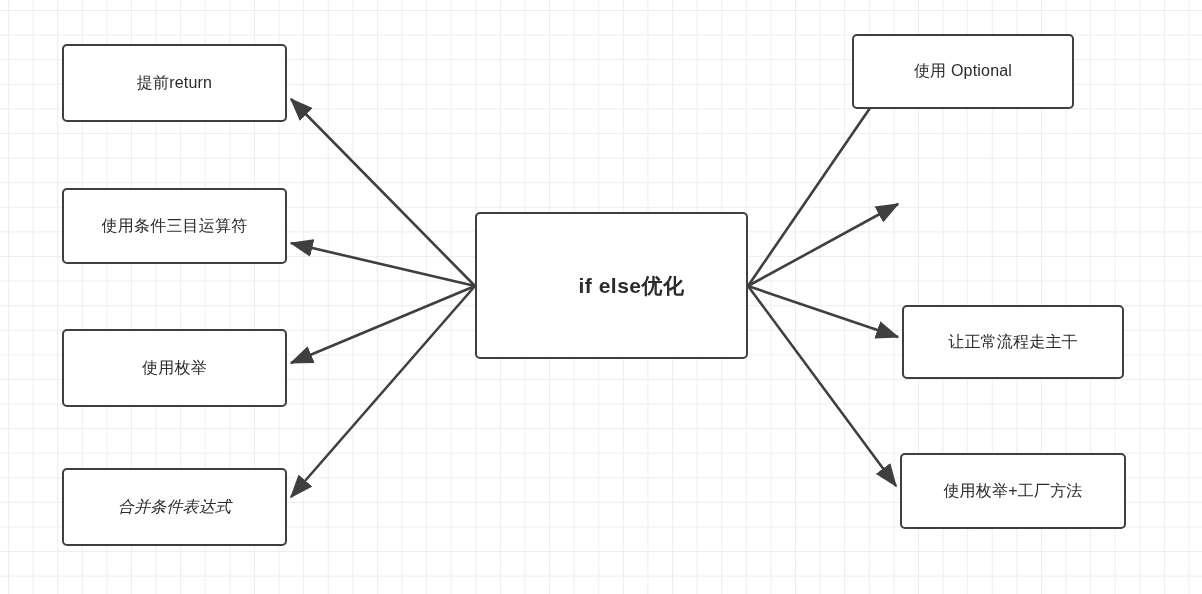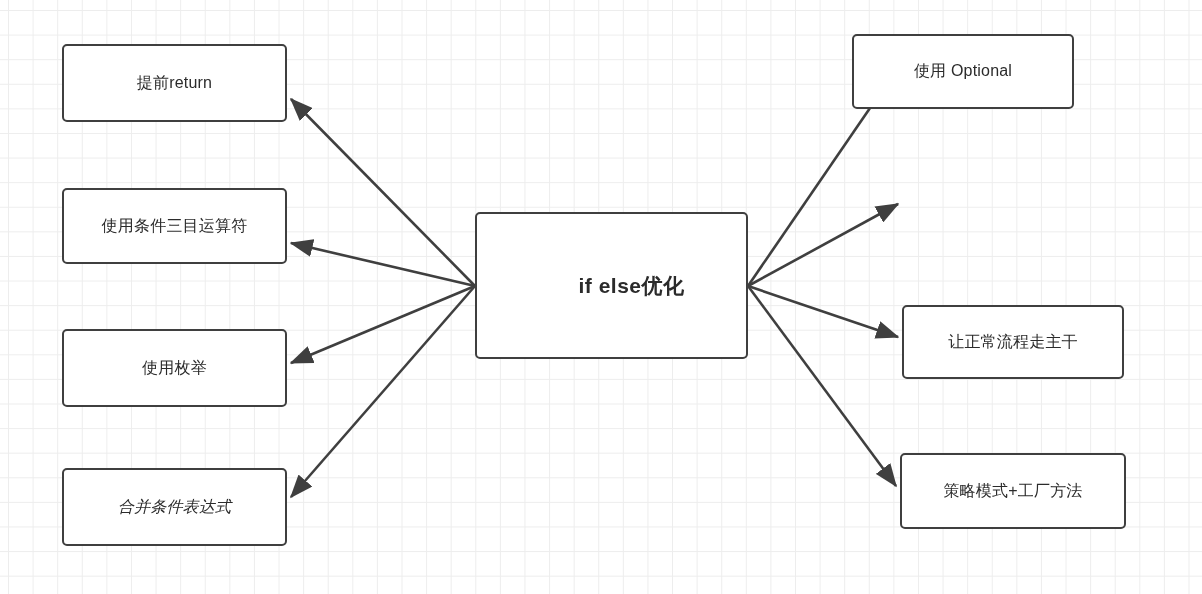--- a/index.html
+++ b/index.html
@@ -103,16 +103,16 @@
   <div class="node" style="left: 852px; top: 34px; width: 222px; height: 75px;">
     <span class="node-label">使用 Optional</span>
   </div>
 
 
   <div class="node" style="left: 902px; top: 305px; width: 222px; height: 74px;">
     <span class="node-label">让正常流程走主干</span>
   </div>
 
   <div class="node" style="left: 900px; top: 453px; width: 226px; height: 76px;">
-    <span class="node-label">策略模式+工厂方法</span>
+    <span class="node-label">使用枚举+工厂方法</span>
   </div>
 
 </div>
 
 </body></html>

